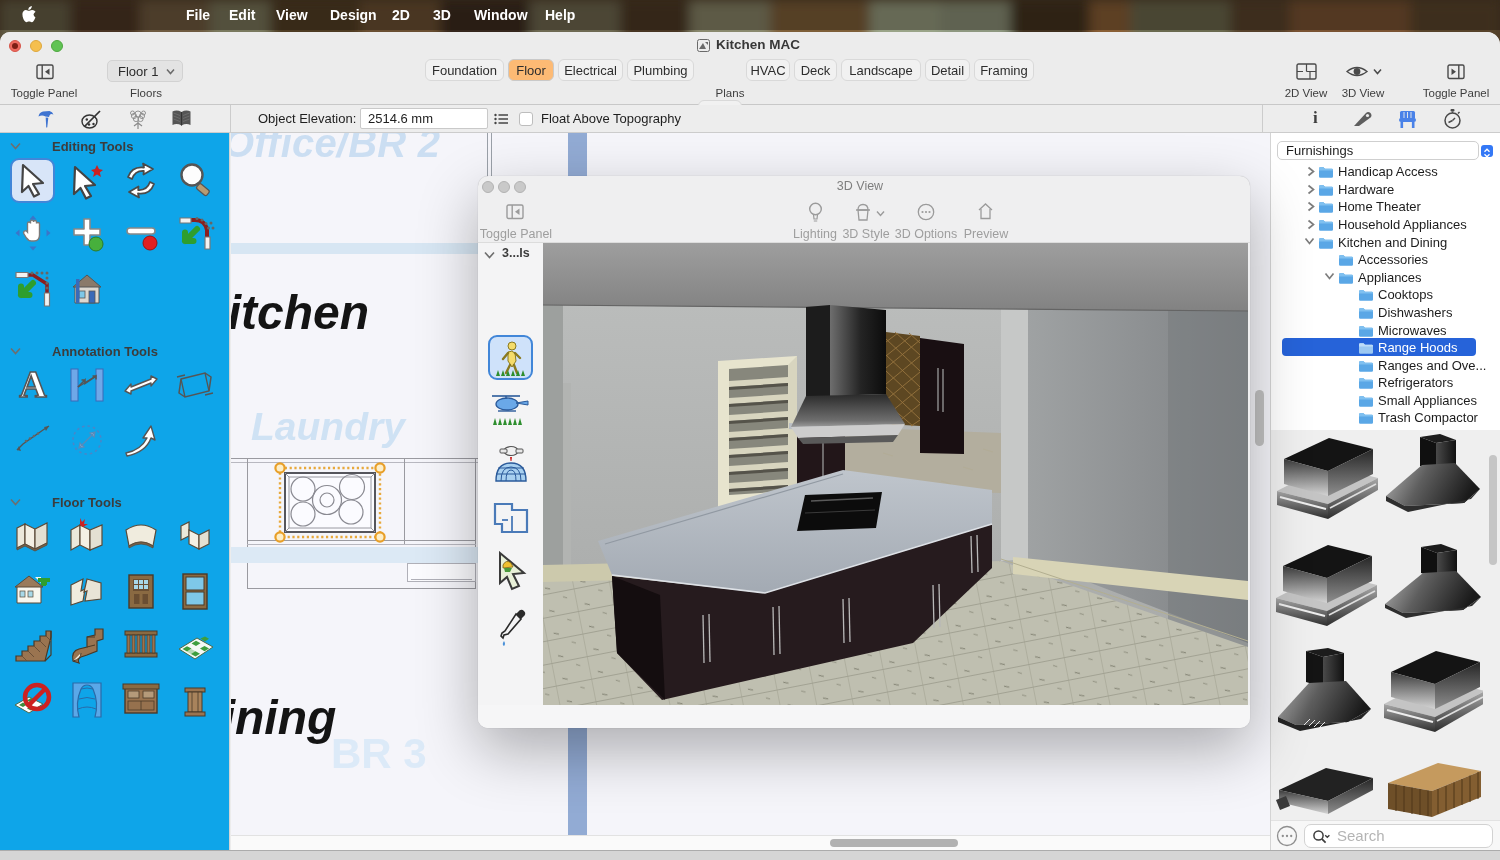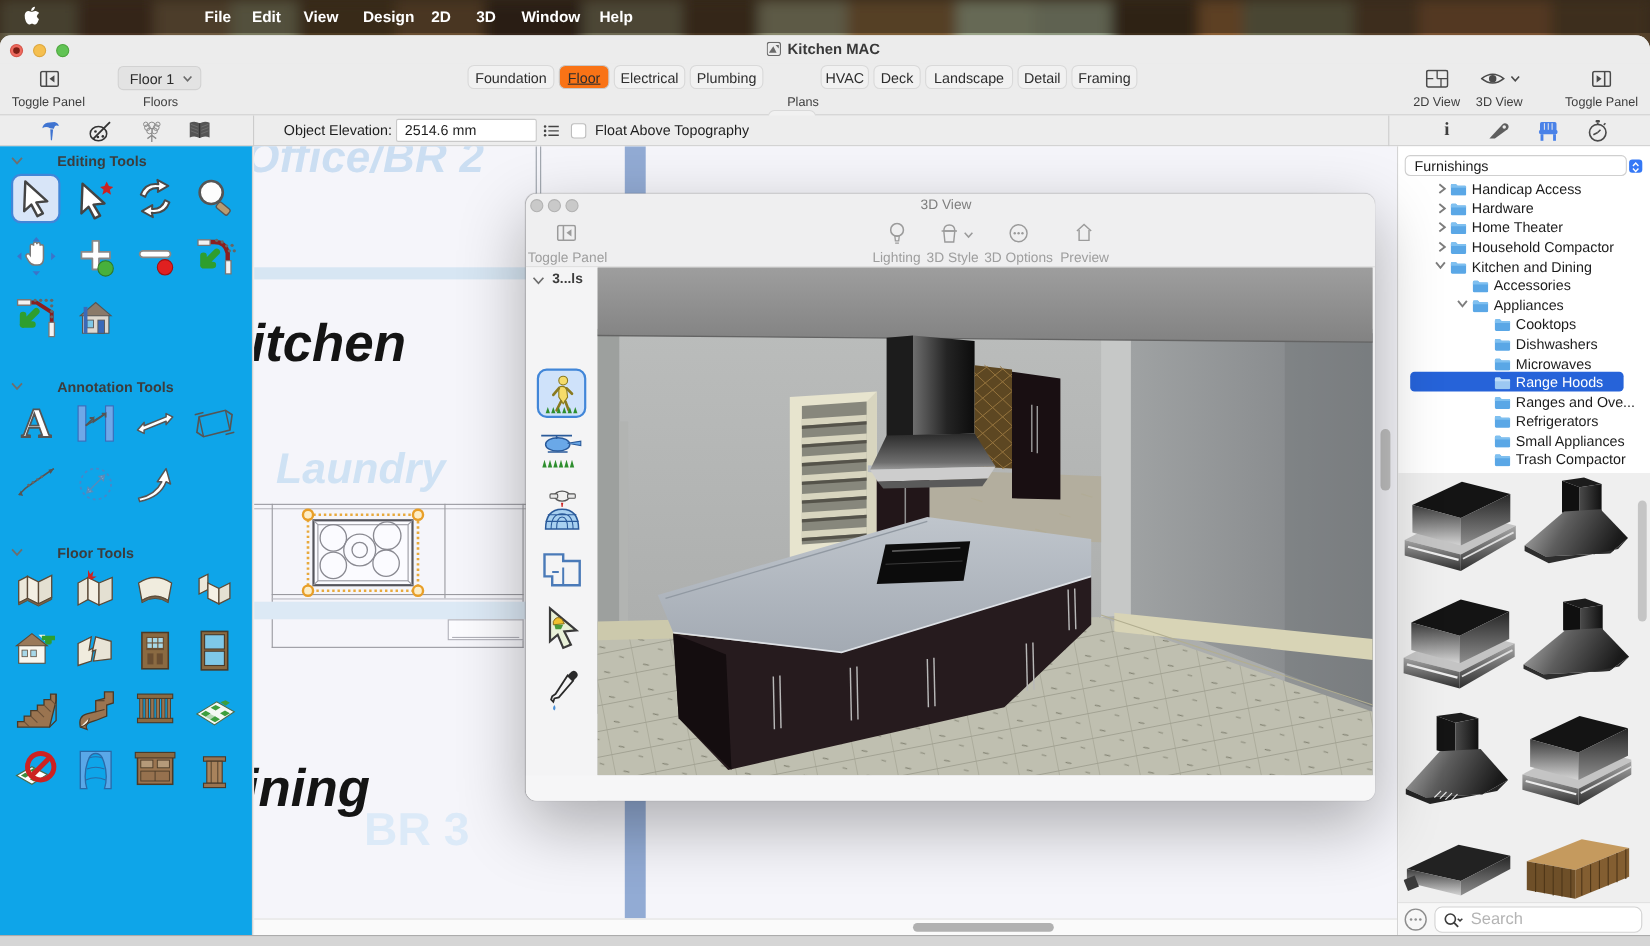--- a/index.html
+++ b/index.html
@@ -1,20 +1,20 @@
 <!DOCTYPE html>
 <html><head>
 <meta charset="utf-8">
 <style>
   * { margin:0; padding:0; box-sizing:border-box; }
   html,body { width:1500px; height:860px; overflow:hidden; font-family:"Liberation Sans", sans-serif; }
   body { position:relative; background:#000; }
   .abs { position:absolute; }
   .tab { top:0; height:22px; line-height:21px; text-align:center; background:#f1f1f1; border:1px solid #d9d9d9; border-radius:6px; }
-  .tabsel { background:#f97316; border-color:#c9c9c9;text-decoration:underline; }
+  .tabsel { background:#fdba74; border-color:#c9c9c9; }
   .shead { position:absolute; left:10px; height:16px; display:flex; align-items:center; font-size:13px; font-weight:700; color:#3c3c3c; }
   .icon { width:40px; height:40px; }
   .trow { position:absolute; left:0; width:230px; height:18px; }
   .trow span { position:absolute; top:1px; }
   .trow svg { position:absolute; }
   .chev { top:3px; }
   .fold { top:2.5px; width:15px; height:12px; }
 </style>
 </head>
 <body>
@@ -534,21 +534,21 @@
           </svg>
           <span style="left:67px;">Home Theater</span>
         </div>
       <div class="trow" style="top:53px;">
           <svg class="chev" style="left:36px;" width="8" height="11">
             <path d="M1.5 1.5 L6.5 5.5 L1.5 9.5" fill="none" stroke="#7d7d7d" stroke-width="1.7"></path>
           </svg>
           <svg class="fold" style="left:47px;">
             <use href="#folderico"></use>
           </svg>
-          <span style="left:67px;">Household Compactor</span>
+          <span style="left:67px;">Household Appliances</span>
         </div>
       <div class="trow" style="top:71px;">
           <svg class="chev" style="left:33px;" width="11" height="8">
             <path d="M1.5 1.5 L5.5 6.5 L9.5 1.5" fill="none" stroke="#7d7d7d" stroke-width="1.7"></path>
           </svg>
           <svg class="fold" style="left:47px;">
             <use href="#folderico"></use>
           </svg>
           <span style="left:67px;">Kitchen and Dining</span>
         </div>

